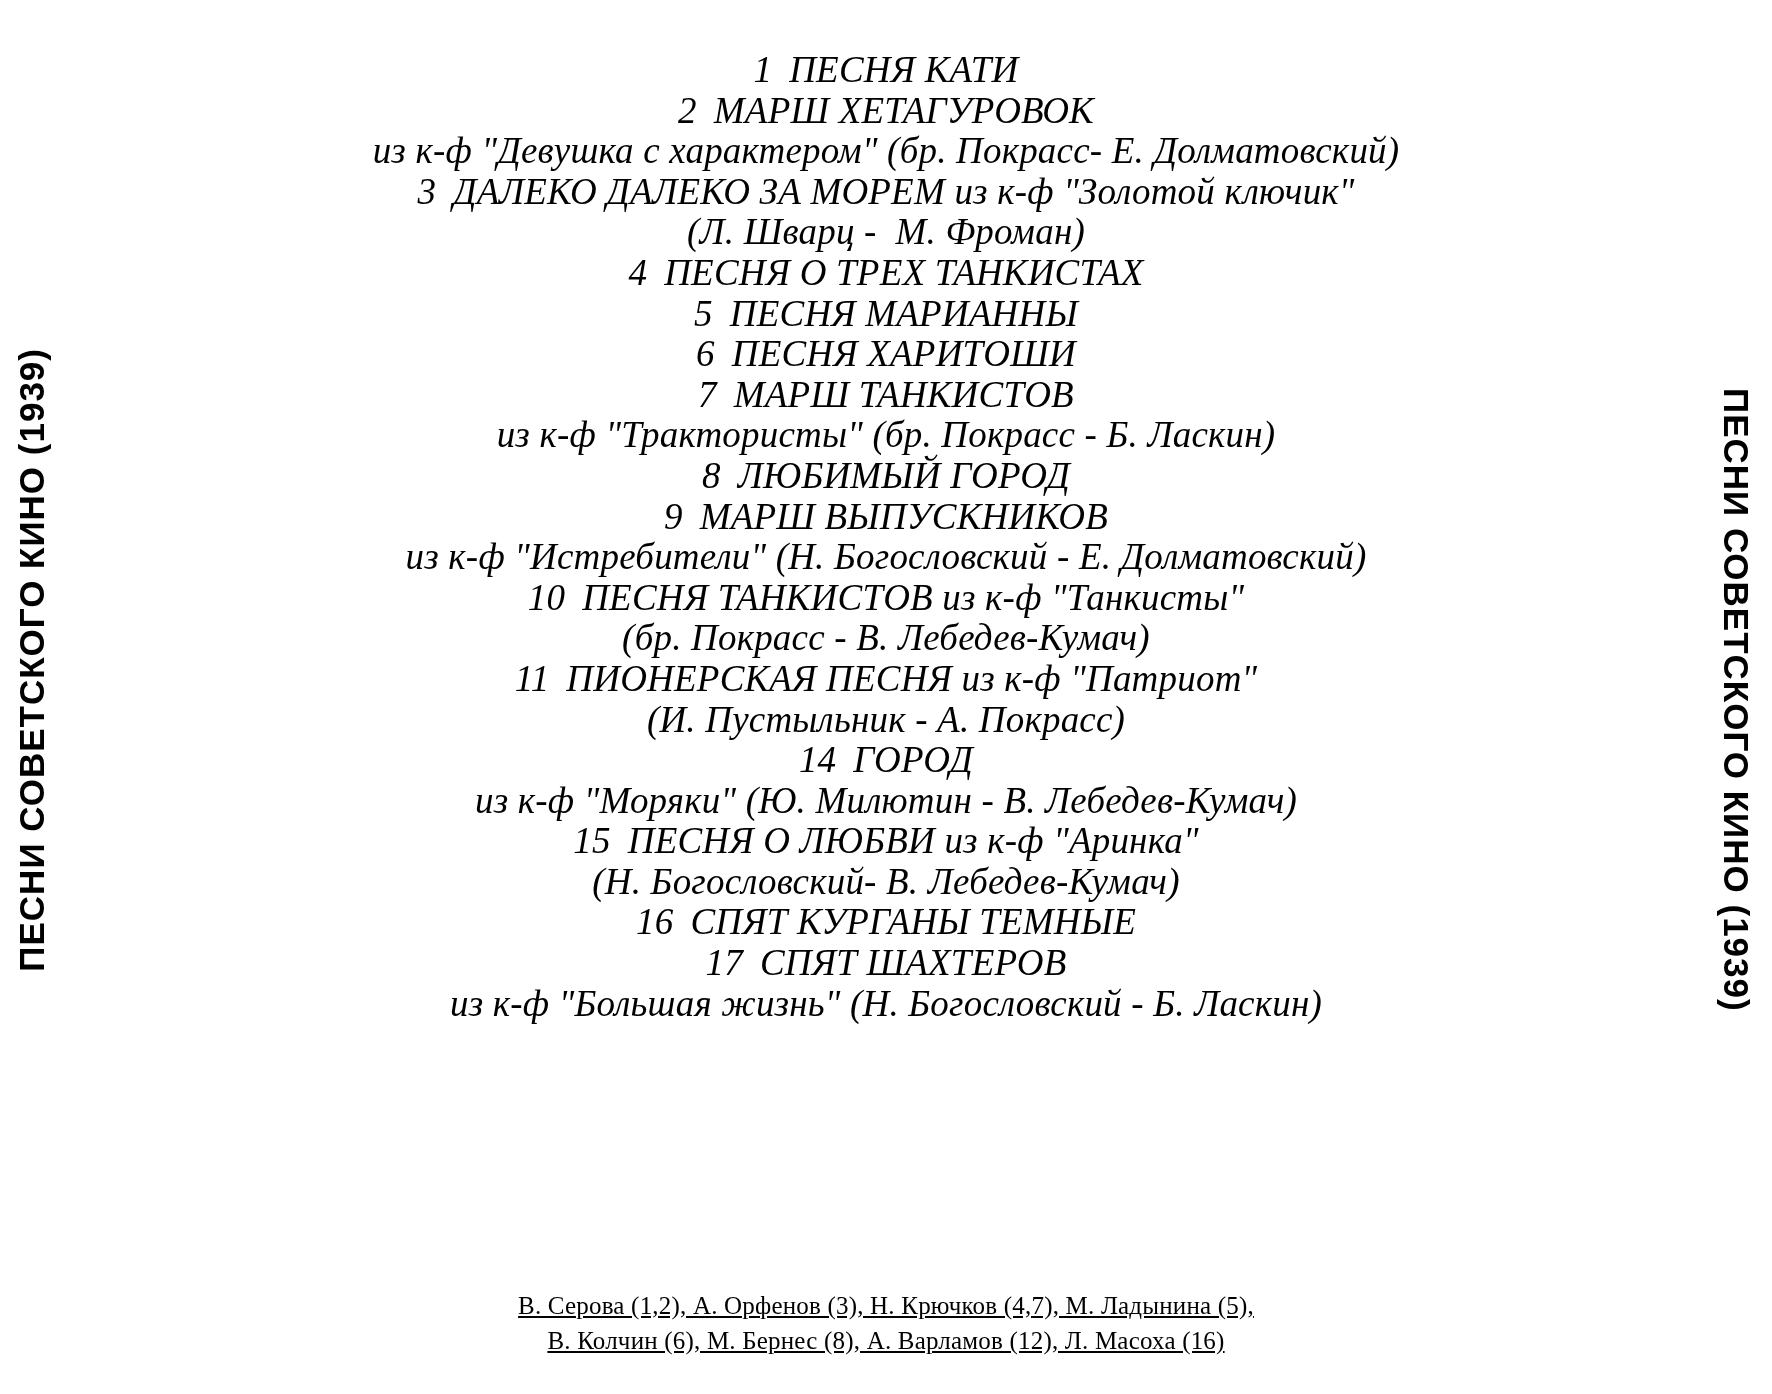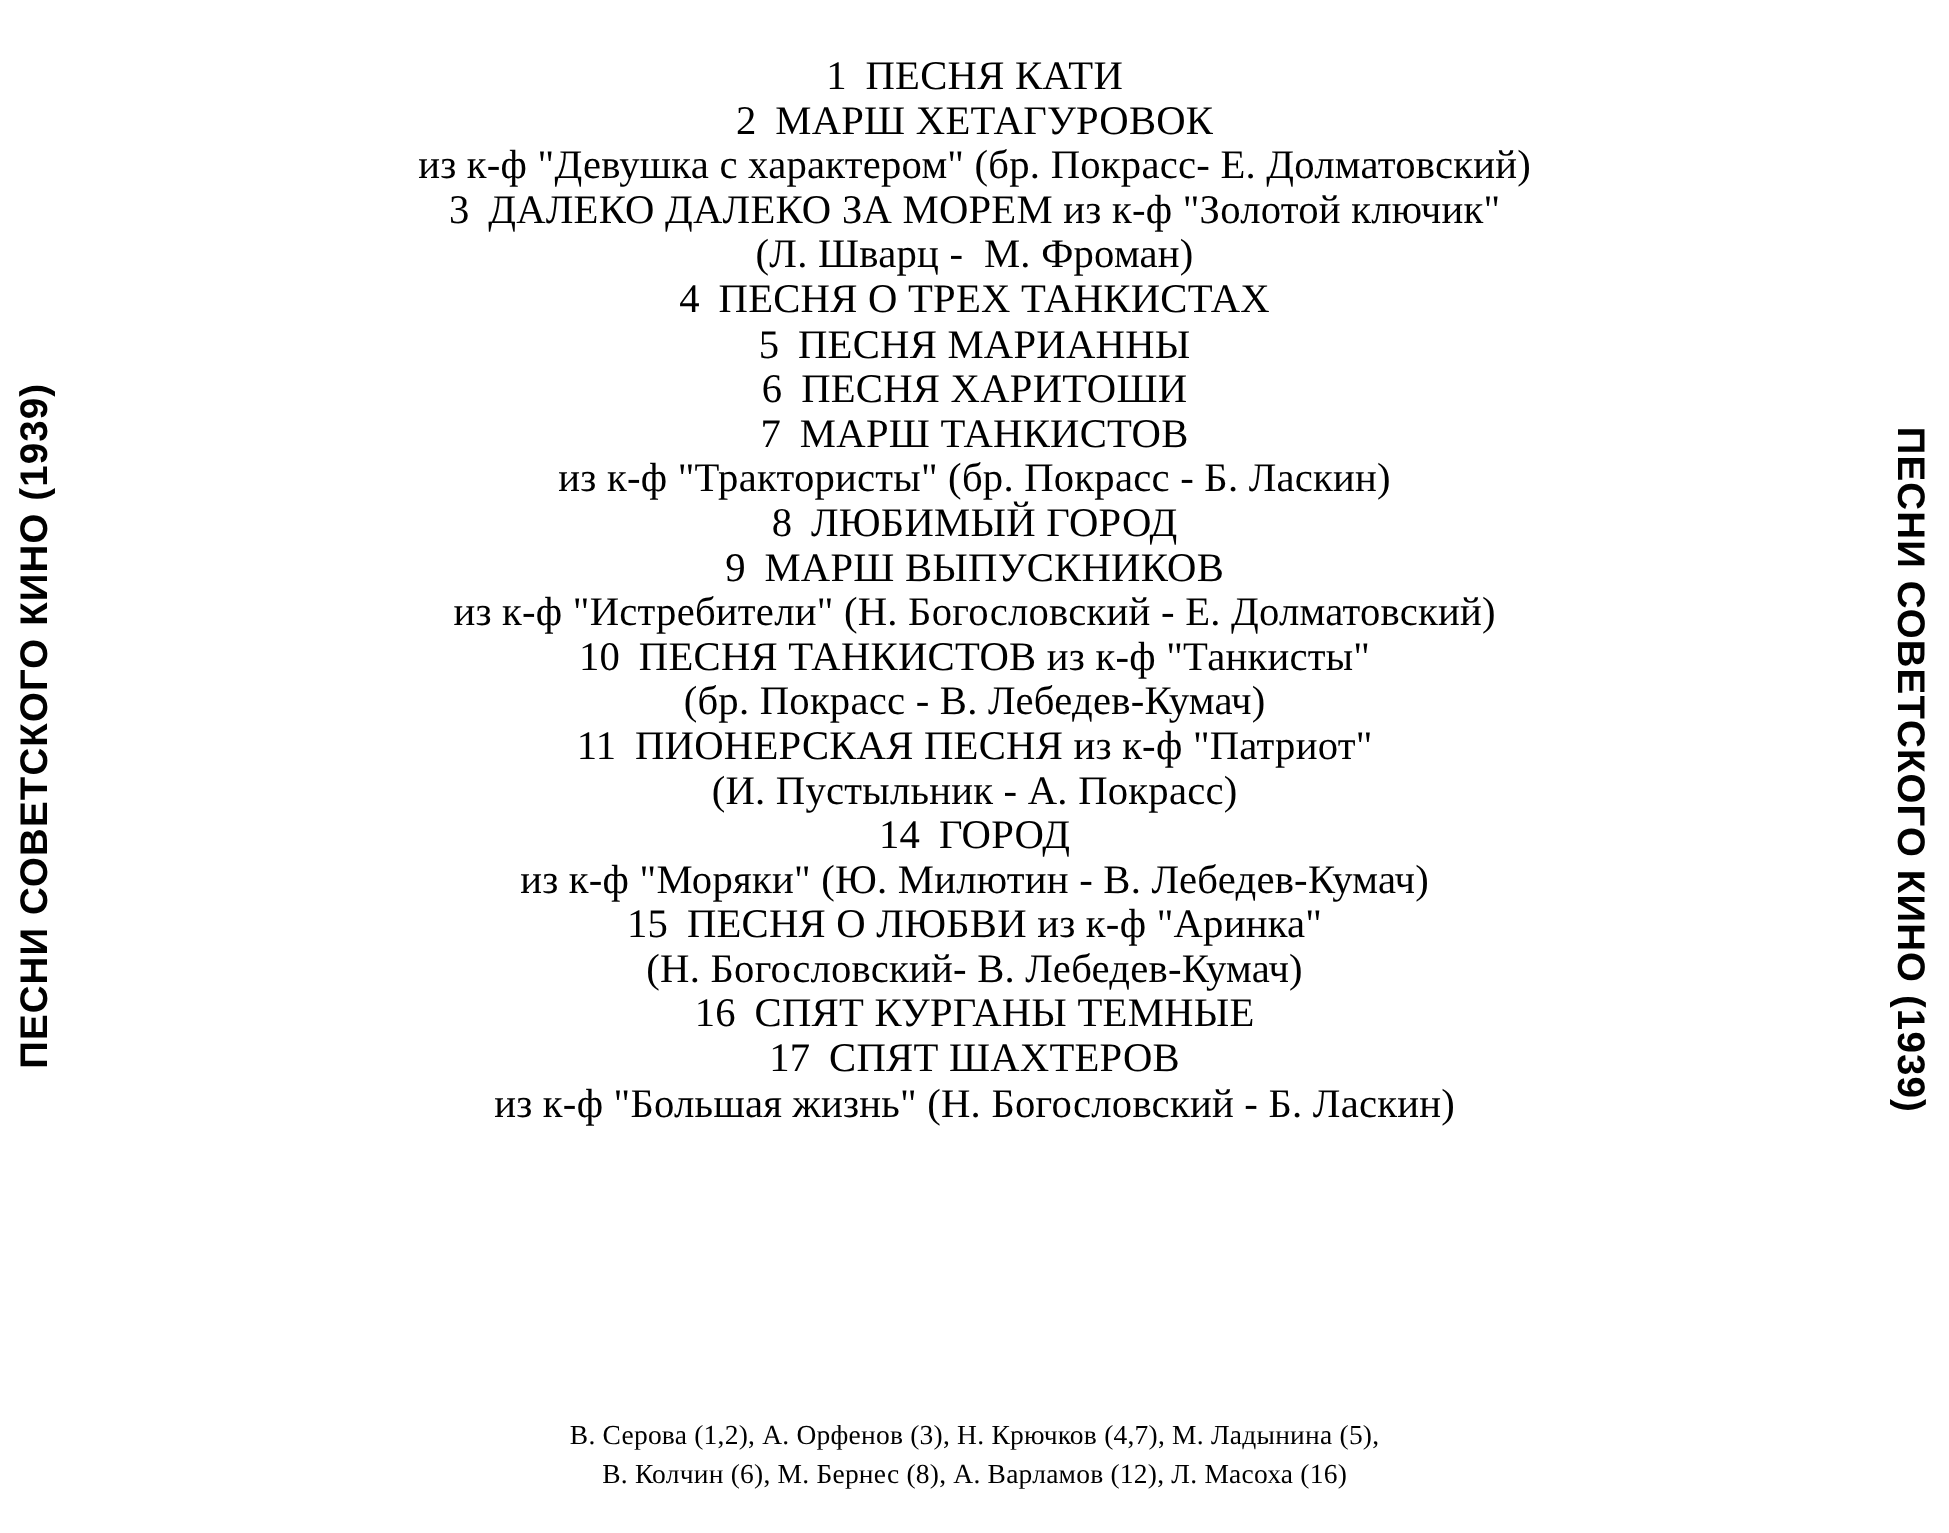--- a/index.html
+++ b/index.html
@@ -14,36 +14,38 @@
     font-family: "Liberation Serif", "DejaVu Serif", serif;
   }
 
   
   .tracklist {
     position: absolute;
     top: 50px;
     left: 0;
     width: 100%;
     text-align: center;
+    font-style: italic;
   }
   .line {
     font-size: 37px;
     line-height: 40.6px;
     white-space: pre;
     letter-spacing: 0.2px;
   }
   .num { display: inline-block; margin-right: 17px; }
 
   
   .performers {
     position: absolute;
     top: 1288px;
     left: 0;
     width: 100%;
     text-align: center;
+    text-decoration: underline;
   }
   .performers .line {
     font-size: 25px;
     line-height: 35px;
     letter-spacing: 0.2px;
   }
 
   
   .side-wrap {
     position: absolute;

